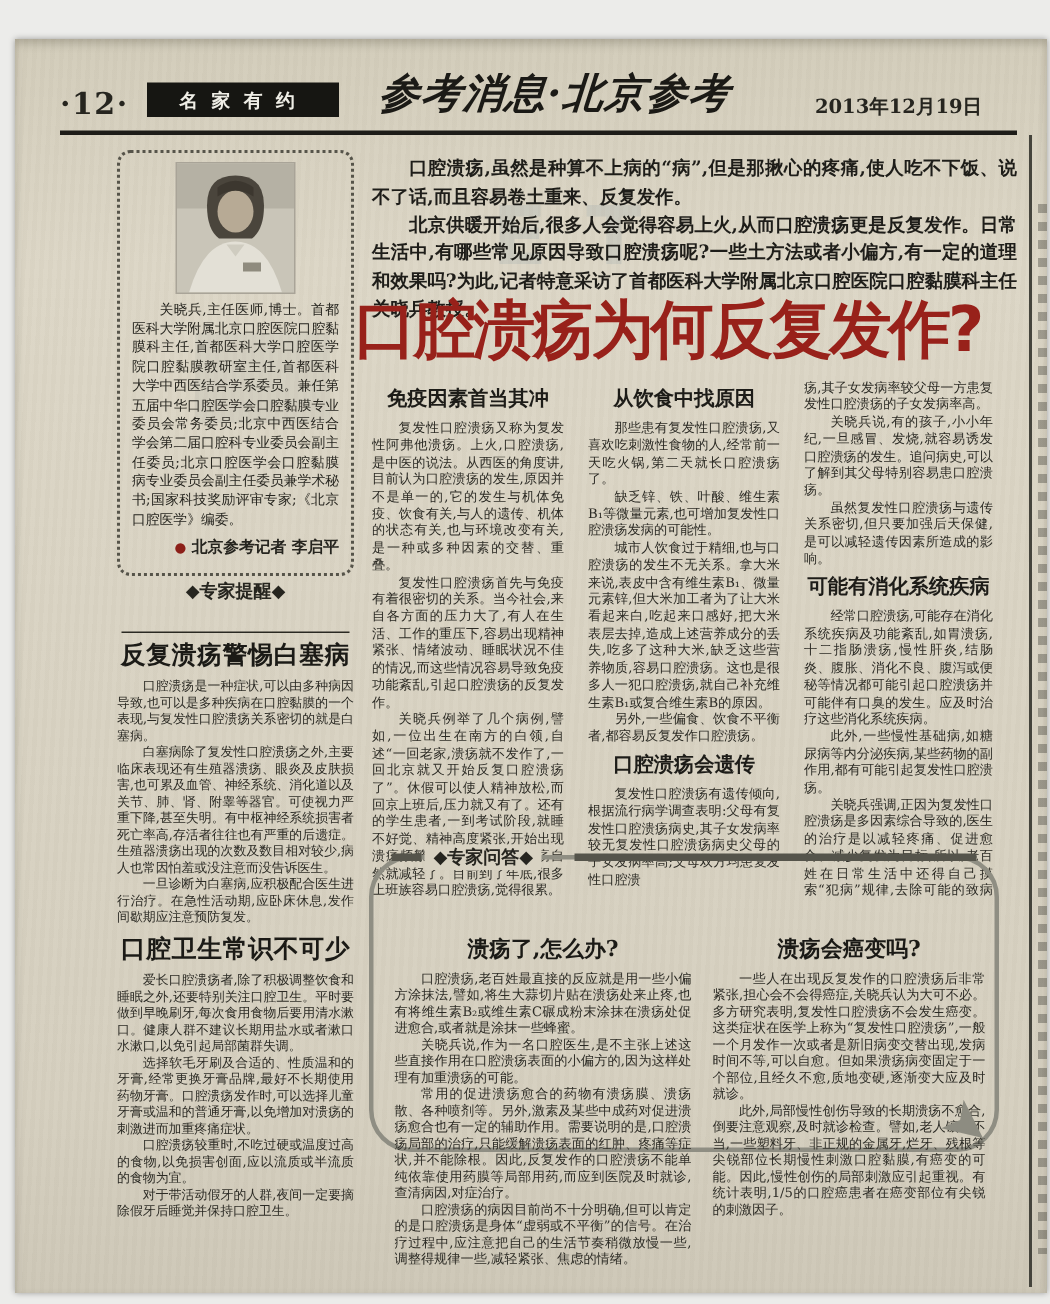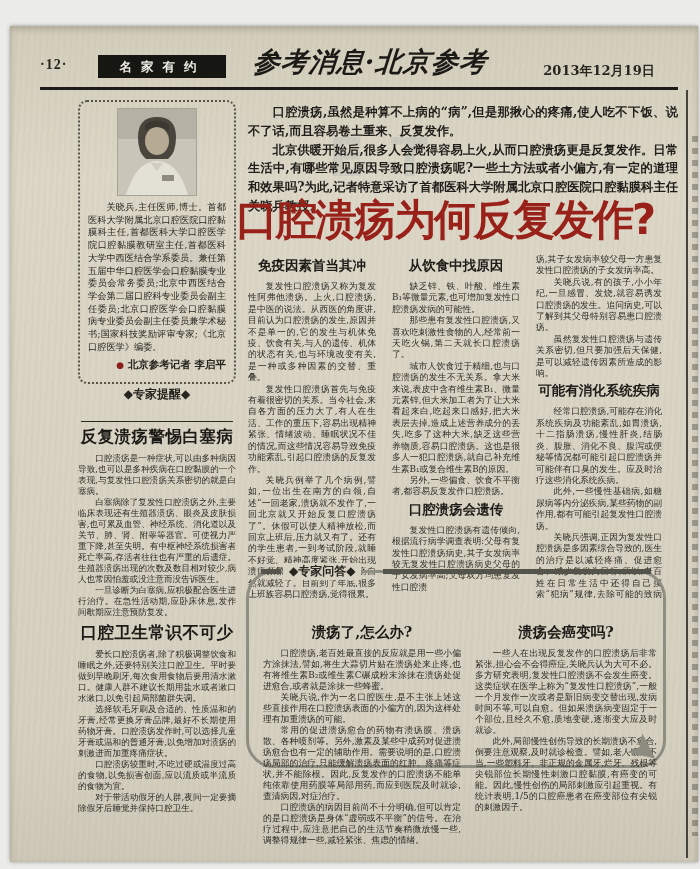--- a/index.html
+++ b/index.html
@@ -10,21 +10,21 @@
     position:absolute; left:10px; top:26px; width:688px; height:836px;
     background:linear-gradient(180deg,#d2ccba 0%,#dcd6c6 18%,#d8d2c2 55%,#d5cfbf 85%,#cdc7b7 100%);
     box-shadow:0 0 4px rgba(0,0,0,.35), inset 0 3px 6px rgba(60,55,40,.25);
   }
   .grain {
     position:absolute; inset:0; pointer-events:none; opacity:.5;
     background:repeating-linear-gradient(93deg, rgba(120,112,90,.05) 0 3px, rgba(255,255,250,.04) 3px 6px);
   }
 
   
-  .page-num { position:absolute; left:30px; top:31px; font-size:14px; font-weight:bold; letter-spacing:1px;font-family:Liberation Serif, serif; }
+  .page-num { position:absolute; left:30px; top:31px; font-size:20px; font-weight:bold; letter-spacing:1px; }
   .label-box { position:absolute; left:88px; top:29px; width:128px; height:23px; background:#161612;
     color:#efeee6; font-size:12.5px; font-weight:bold; letter-spacing:9px; text-align:center; line-height:23px;
     font-family:"DejaVu Sans","Liberation Sans",sans-serif; padding-left:1px; }
   .masthead { position:absolute; left:225px; top:18px; width:270px; text-align:center;
     font-size:27px; font-weight:900; font-style:italic; letter-spacing:1px; color:#1b1a16;
     transform:skewX(-4deg); }
   .date { position:absolute; left:510px; top:36px; width:158px; text-align:center; font-size:13px; font-weight:bold; }
   .head-rule { position:absolute; left:30px; top:61px; width:638px; height:2.5px; background:#1d1c18; }
 
   
@@ -130,22 +130,22 @@
 
   <div class="col c1">
     <h3>免疫因素首当其冲</h3>
     <p>复发性口腔溃疡又称为复发性阿弗他溃疡。上火,口腔溃疡,是中医的说法。从西医的角度讲,目前认为口腔溃疡的发生,原因并不是单一的,它的发生与机体免疫、饮食有关,与人的遗传、机体的状态有关,也与环境改变有关,是一种或多种因素的交替、重叠。</p>
     <p>复发性口腔溃疡首先与免疫有着很密切的关系。当今社会,来自各方面的压力大了,有人在生活、工作的重压下,容易出现精神紧张、情绪波动、睡眠状况不佳的情况,而这些情况容易导致免疫功能紊乱,引起口腔溃疡的反复发作。</p>
     <p>关晓兵例举了几个病例,譬如,一位出生在南方的白领,自述“一回老家,溃疡就不发作了,一回北京就又开始反复口腔溃疡了”。休假可以使人精神放松,而回京上班后,压力就又有了。还有的学生患者,一到考试阶段,就睡不好觉、精神高度紧张,开始出现溃疡频繁发作,考完试后,溃疡自然就减轻了。目前到了年底,很多上班族容易口腔溃疡,觉得很累。</p>
   </div>
 
   <div class="col c2">
     <h3>从饮食中找原因</h3>
+    <p>那些患有复发性口腔溃疡,又喜欢吃刺激性食物的人,经常前一天吃火锅,第二天就长口腔溃疡了。</p>
     <p>缺乏锌、铁、叶酸、维生素B₁等微量元素,也可增加复发性口腔溃疡发病的可能性。</p>
-    <p>那些患有复发性口腔溃疡,又喜欢吃刺激性食物的人,经常前一天吃火锅,第二天就长口腔溃疡了。</p>
     <p>城市人饮食过于精细,也与口腔溃疡的发生不无关系。拿大米来说,表皮中含有维生素B₁、微量元素锌,但大米加工者为了让大米看起来白,吃起来口感好,把大米表层去掉,造成上述营养成分的丢失,吃多了这种大米,缺乏这些营养物质,容易口腔溃疡。这也是很多人一犯口腔溃疡,就自己补充维生素B₁或复合维生素B的原因。</p>
     <p>另外,一些偏食、饮食不平衡者,都容易反复发作口腔溃疡。</p>
     <h3>口腔溃疡会遗传</h3>
     <p>复发性口腔溃疡有遗传倾向,根据流行病学调查表明:父母有复发性口腔溃疡病史,其子女发病率较无复发性口腔溃疡病史父母的子女发病率高;父母双方均患复发性口腔溃</p>
   </div>
 
   <div class="col c3">
     <p style="text-indent:0">疡,其子女发病率较父母一方患复发性口腔溃疡的子女发病率高。</p>
     <p>关晓兵说,有的孩子,小小年纪,一旦感冒、发烧,就容易诱发口腔溃疡的发生。追问病史,可以了解到其父母特别容易患口腔溃疡。</p>
     <p>虽然复发性口腔溃疡与遗传关系密切,但只要加强后天保健,是可以减轻遗传因素所造成的影响。</p>

